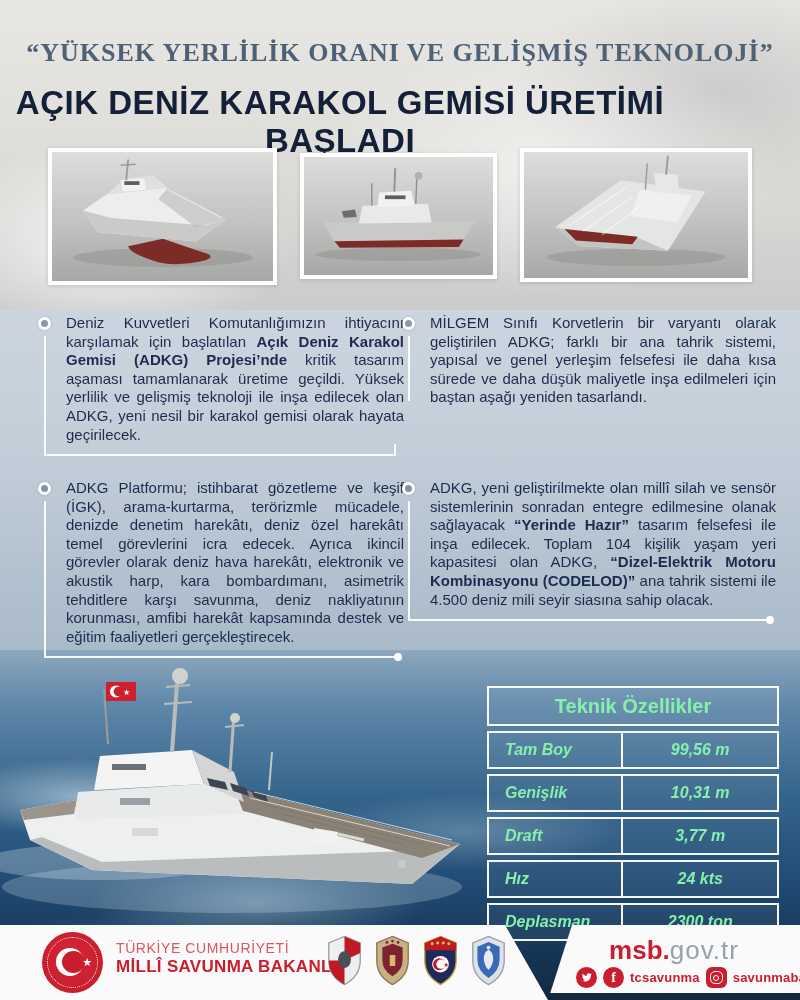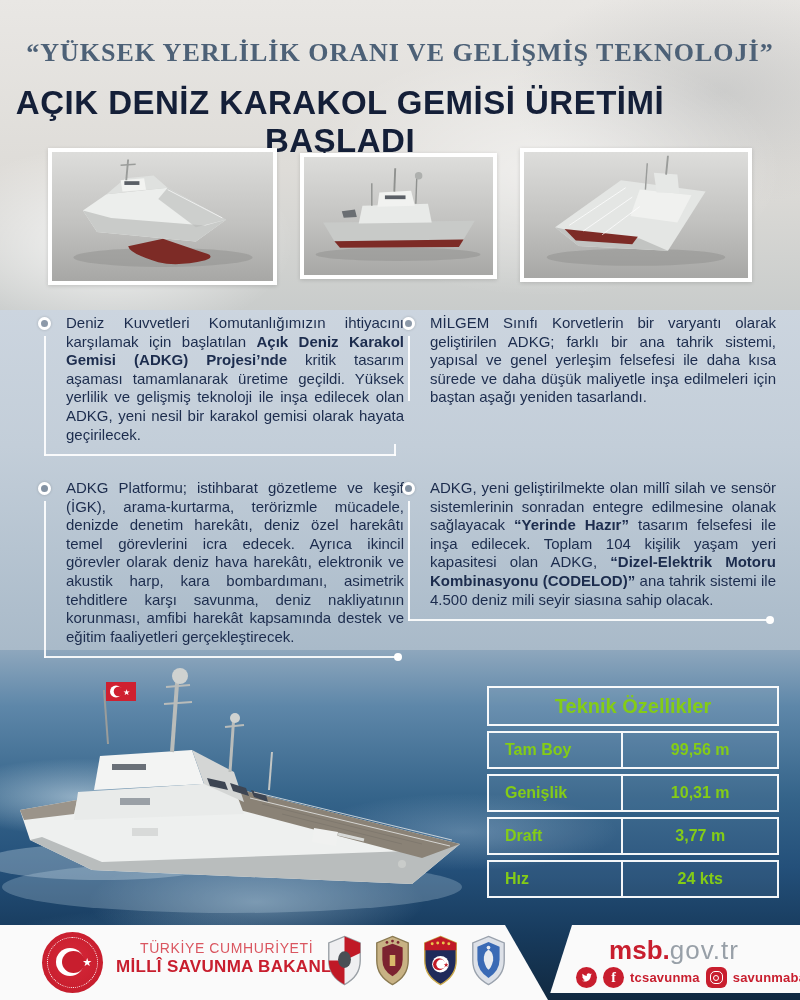--- a/index.html
+++ b/index.html
@@ -55,40 +55,40 @@
     border:3px solid #fff; background:rgba(24,43,68,.35); box-shadow:0 0 3px rgba(0,0,0,.2); }
   .vline{ position:absolute; left:6px; top:22px; bottom:-12px; width:2px; background:rgba(255,255,255,.9); }
   .vline.short{ bottom:6px; }
   .hline{ position:absolute; left:6px; bottom:-12px; height:2px; background:rgba(255,255,255,.9); }
   .hline.w1{ right:8px; }
   .tick-up{ position:absolute; right:8px; bottom:-12px; width:2px; height:12px; background:rgba(255,255,255,.9); }
   .end-dot{ position:absolute; right:2px; bottom:-15px; width:8px; height:8px; border-radius:50%; background:#fff; }
   
   .big-ship{ position:absolute; left:-18px; top:632px; width:516px; height:300px; }
   
-  .spec-table{ position:absolute; left:487px; top:686px; width:292px; color:#84cc16; }
+  .spec-table{ position:absolute; left:487px; top:686px; width:292px; color:#86efac; }
   .spec-header{ border:2px solid rgba(255,255,255,.95); height:40px; line-height:36px;
     text-align:center; font-size:20px; font-weight:700; background:rgba(255,255,255,.07); }
   .spec-row{ margin-top:5px; border:2px solid rgba(255,255,255,.95); height:38px;
-    display:grid; grid-template-columns:46% 54%; background:rgba(255,255,255,.05); }
+    display:grid; grid-template-columns:46% 54%; background:rgba(255,255,255,.05);font-style:italic; }
   .spec-label{ align-self:center; padding-left:16px; font-size:16px; font-weight:700; }
   .spec-value{ align-self:center; text-align:center; font-size:16px; font-weight:700;
     border-left:2px solid rgba(255,255,255,.95); height:100%; line-height:34px; }
   
   .footer-left{ position:absolute; left:0; top:925px; width:548px; height:75px; background:#fafafa;
     -webkit-clip-path:polygon(0 0,505px 0,548px 75px,0 75px); clip-path:polygon(0 0,505px 0,548px 75px,0 75px); }
   .footer-right{ position:absolute; left:548px; top:925px; width:252px; height:68px; background:#fafafa;
     -webkit-clip-path:polygon(24px 0,252px 0,252px 75px,0 75px); clip-path:polygon(24px 0,252px 0,252px 75px,0 75px); }
   .msb-logo{ position:absolute; left:42px; top:7px; width:61px; height:61px; border-radius:50%;
     background:radial-gradient(circle at 50% 45%, #d62839 0%, #c81e2e 70%, #b01624 100%); }
   .msb-logo .inner-ring{ position:absolute; inset:5px; border:1.5px dotted #fff; border-radius:50%; }
   .msb-logo .cres1{ position:absolute; left:14px; top:16px; width:28px; height:28px; border-radius:50%; background:#fff; }
   .msb-logo .cres2{ position:absolute; left:20px; top:19px; width:23px; height:22px; border-radius:50%; background:#c81e2e; }
   .msb-logo .star{ position:absolute; right:11px; top:24px; color:#fff; font-size:11px; }
-  .ministry-line1{ position:absolute; left:116px; top:15px; font-size:14px; letter-spacing:.6px; color:#da5660; font-weight:400;margin-left:24px; }
+  .ministry-line1{ position:absolute; left:116px; top:15px; font-size:14px; letter-spacing:.6px; color:#da5660; font-weight:400; }
   .ministry-line2{ position:absolute; left:116px; top:32px; font-size:17px; letter-spacing:.3px; color:#c81e2e; font-weight:800; }
   .emblems{ position:absolute; left:326px; top:8px; display:flex; gap:11px; }
   .emblem{ width:37px; height:55px; }
   .emblem svg{ display:block; width:100%; height:100%; }
   .domain{ position:absolute; left:0; top:10px; width:252px; text-align:center; font-size:26px; }
   .domain .bold{ font-weight:800; color:#c81e2e; }
   .domain .rest{ font-weight:400; color:#98a0a8; letter-spacing:1px; }
   .social{ position:absolute; left:28px; top:42px; display:flex; align-items:center; gap:6px; }
   .s-circle{ width:21px; height:21px; border-radius:50%; background:#c81e2e; position:relative;
     display:flex; align-items:center; justify-content:center; }
@@ -251,20 +251,24 @@
           <div class="spec-value">10,31 m</div>
         </div>
         <div class="spec-row">
           <div class="spec-label">Draft</div>
           <div class="spec-value">3,77 m</div>
         </div>
         <div class="spec-row">
           <div class="spec-label">Hız</div>
           <div class="spec-value">24 kts</div>
         </div>
+        <div class="spec-row">
+          <div class="spec-label">Deplasman</div>
+          <div class="spec-value">2300 ton</div>
+        </div>
       </div>
   </div>
 
   <div class="footer-left">
     <div class="msb-logo">
       <div class="inner-ring"></div>
       <div class="cres1"></div>
       <div class="cres2"></div>
       <div class="star">★</div>
     </div>

